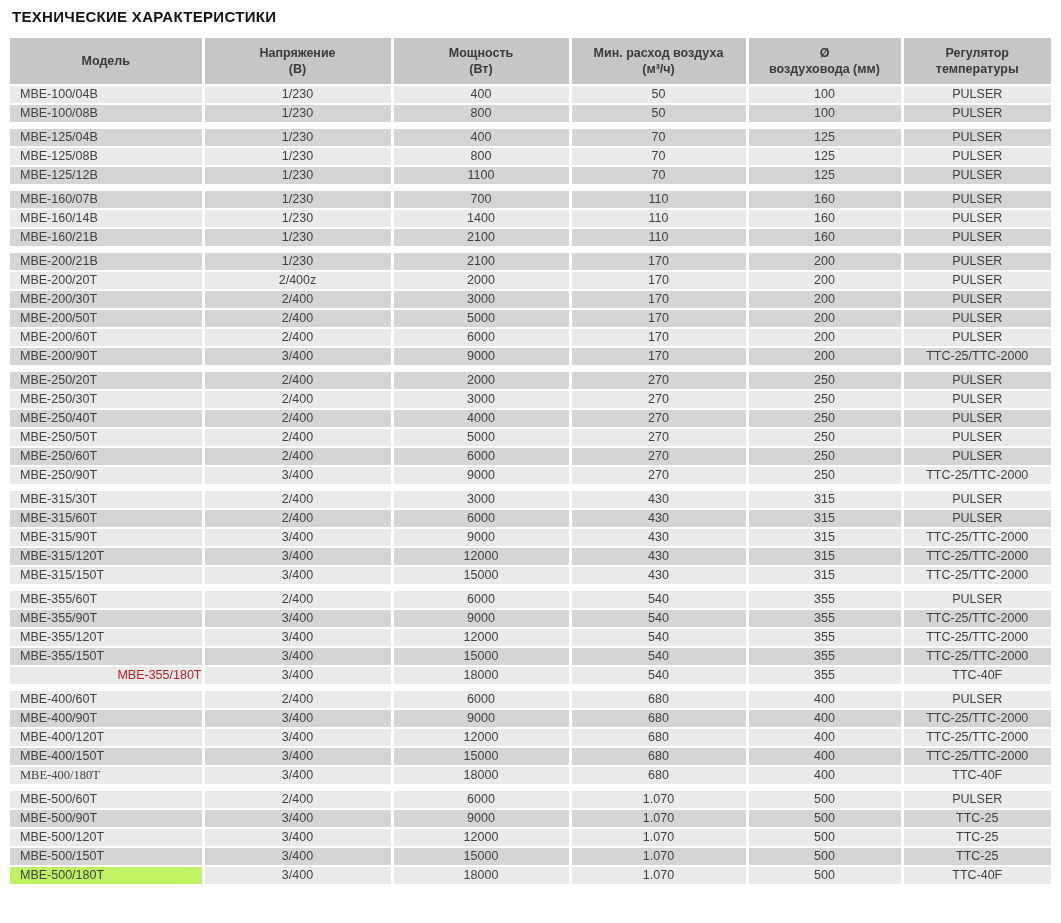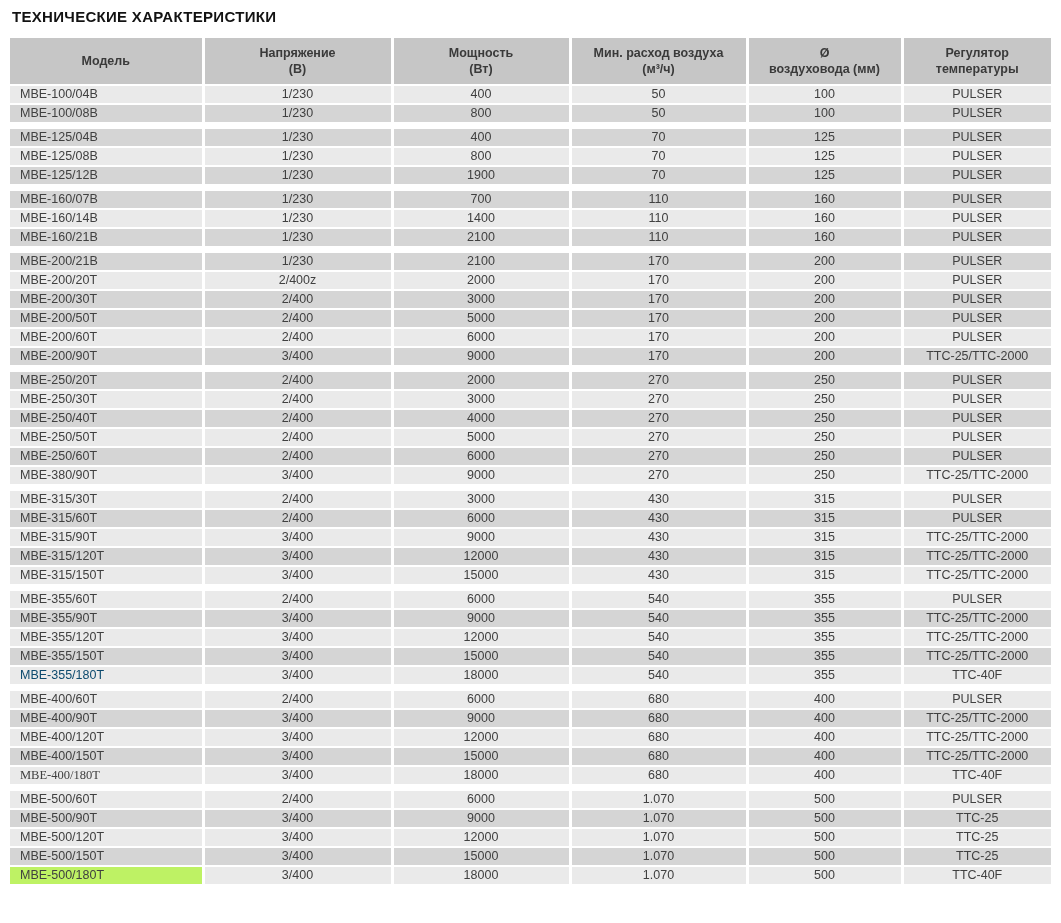--- a/index.html
+++ b/index.html
@@ -113,21 +113,21 @@
           <td class="model" style="background: rgb(234, 234, 234); color: rgb(64, 64, 64);">MBE-125/08B</td>
           <td style="background: rgb(234, 234, 234); color: rgb(64, 64, 64);">1/230</td>
           <td style="background: rgb(234, 234, 234); color: rgb(64, 64, 64);">800</td>
           <td style="background: rgb(234, 234, 234); color: rgb(64, 64, 64);">70</td>
           <td style="background: rgb(234, 234, 234); color: rgb(64, 64, 64);">125</td>
           <td style="background: rgb(234, 234, 234); color: rgb(64, 64, 64);">PULSER</td>
         </tr>
         <tr>
           <td class="model" style="background: rgb(213, 213, 213); color: rgb(64, 64, 64);">MBE-125/12B</td>
           <td style="background: rgb(213, 213, 213); color: rgb(64, 64, 64);">1/230</td>
-          <td style="background: rgb(213, 213, 213); color: rgb(64, 64, 64);">1900</td>
+          <td style="background: rgb(213, 213, 213); color: rgb(64, 64, 64);">1100</td>
           <td style="background: rgb(213, 213, 213); color: rgb(64, 64, 64);">70</td>
           <td style="background: rgb(213, 213, 213); color: rgb(64, 64, 64);">125</td>
           <td style="background: rgb(213, 213, 213); color: rgb(64, 64, 64);">PULSER</td>
         </tr>
         <tr class="spacer">
           <td colspan="6"></td>
         </tr>
         <tr>
           <td class="model" style="background: rgb(213, 213, 213); color: rgb(64, 64, 64);">MBE-160/07B</td>
           <td style="background: rgb(213, 213, 213); color: rgb(64, 64, 64);">1/230</td>
@@ -240,21 +240,21 @@
         </tr>
         <tr>
           <td class="model" style="background: rgb(213, 213, 213); color: rgb(64, 64, 64);">MBE-250/60T</td>
           <td style="background: rgb(213, 213, 213); color: rgb(64, 64, 64);">2/400</td>
           <td style="background: rgb(213, 213, 213); color: rgb(64, 64, 64);">6000</td>
           <td style="background: rgb(213, 213, 213); color: rgb(64, 64, 64);">270</td>
           <td style="background: rgb(213, 213, 213); color: rgb(64, 64, 64);">250</td>
           <td style="background: rgb(213, 213, 213); color: rgb(64, 64, 64);">PULSER</td>
         </tr>
         <tr>
-          <td class="model" style="background: rgb(234, 234, 234); color: rgb(64, 64, 64);">MBE-380/90T</td>
+          <td class="model" style="background: rgb(234, 234, 234); color: rgb(64, 64, 64);">MBE-250/90T</td>
           <td style="background: rgb(234, 234, 234); color: rgb(64, 64, 64);">3/400</td>
           <td style="background: rgb(234, 234, 234); color: rgb(64, 64, 64);">9000</td>
           <td style="background: rgb(234, 234, 234); color: rgb(64, 64, 64);">270</td>
           <td style="background: rgb(234, 234, 234); color: rgb(64, 64, 64);">250</td>
           <td style="background: rgb(234, 234, 234); color: rgb(64, 64, 64);">TTC-25/TTC-2000</td>
         </tr>
         <tr class="spacer">
           <td colspan="6"></td>
         </tr>
         <tr>
@@ -326,21 +326,21 @@
         </tr>
         <tr>
           <td class="model" style="background: rgb(213, 213, 213); color: rgb(64, 64, 64);">MBE-355/150T</td>
           <td style="background: rgb(213, 213, 213); color: rgb(64, 64, 64);">3/400</td>
           <td style="background: rgb(213, 213, 213); color: rgb(64, 64, 64);">15000</td>
           <td style="background: rgb(213, 213, 213); color: rgb(64, 64, 64);">540</td>
           <td style="background: rgb(213, 213, 213); color: rgb(64, 64, 64);">355</td>
           <td style="background: rgb(213, 213, 213); color: rgb(64, 64, 64);">TTC-25/TTC-2000</td>
         </tr>
         <tr>
-          <td class="model" style="background: rgb(234, 234, 234); color: #0c4a6e;">MBE-355/180T</td>
+          <td class="model" style="background: rgb(234, 234, 234); color: #b91c1c; text-align: right;">MBE-355/180T</td>
           <td style="background: rgb(234, 234, 234); color: rgb(64, 64, 64);">3/400</td>
           <td style="background: rgb(234, 234, 234); color: rgb(64, 64, 64);">18000</td>
           <td style="background: rgb(234, 234, 234); color: rgb(64, 64, 64);">540</td>
           <td style="background: rgb(234, 234, 234); color: rgb(64, 64, 64);">355</td>
           <td style="background: rgb(234, 234, 234); color: rgb(64, 64, 64);">TTC-40F</td>
         </tr>
         <tr class="spacer">
           <td colspan="6"></td>
         </tr>
         <tr>

